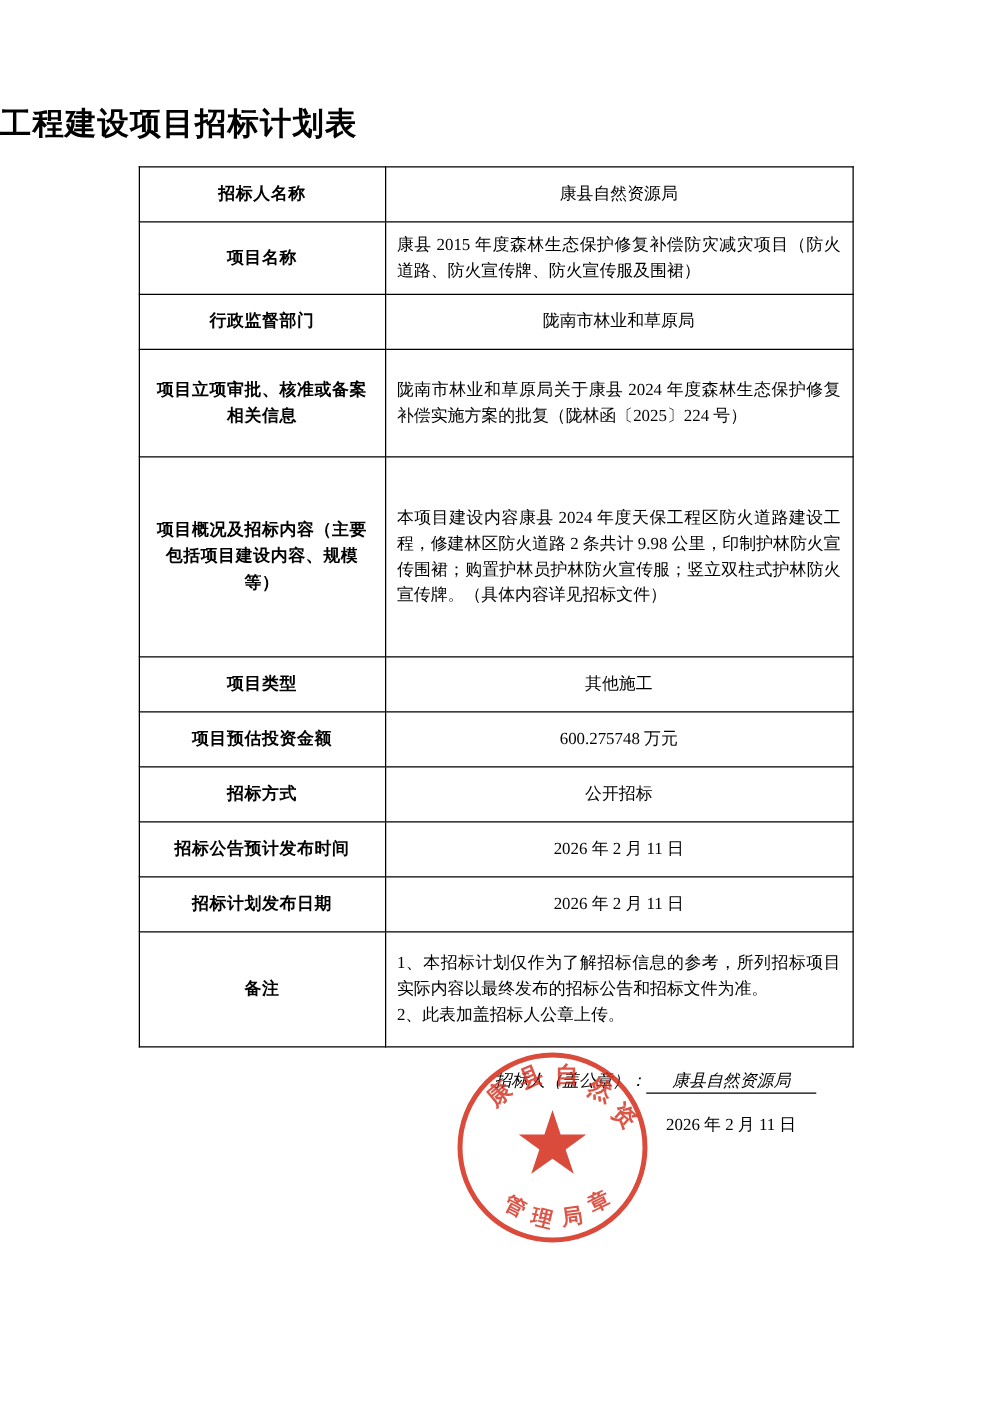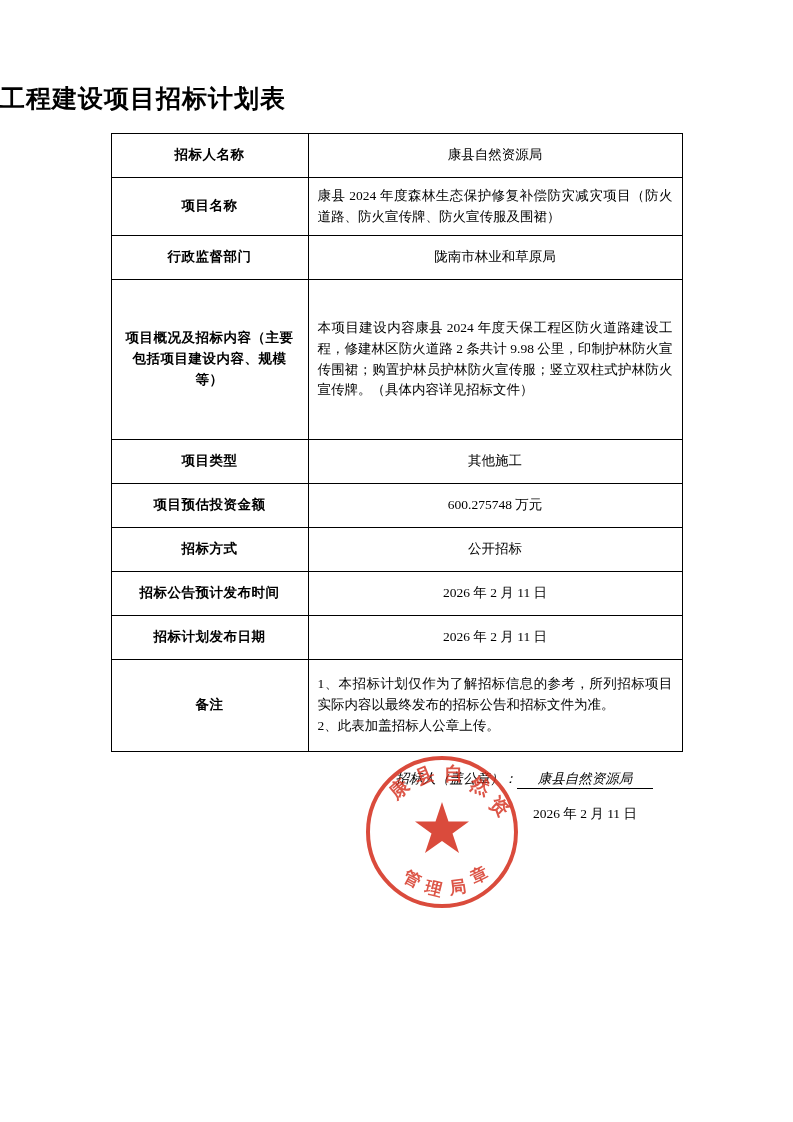--- a/index.html
+++ b/index.html
@@ -114,25 +114,29 @@
   <div class="doc-title">工程建设项目招标计划表</div>
 
   <table class="main-table">
     <tbody>
       <tr class="row-normal">
         <td class="label">招标人名称</td>
         <td class="value">康县自然资源局</td>
       </tr>
       <tr class="row-two">
         <td class="label">项目名称</td>
-        <td class="value justify">康县 2024 年度森林生态保护修复补偿防灾减灾项目（防火道路、防火宣传牌、防火宣传服及围裙）</td>
+        <td class="value justify">康县 2015 年度森林生态保护修复补偿防灾减灾项目（防火道路、防火宣传牌、防火宣传服及围裙）</td>
       </tr>
       <tr class="row-normal">
         <td class="label">行政监督部门</td>
         <td class="value">陇南市林业和草原局</td>
+      </tr>
+      <tr class="tall-1">
+        <td class="label">项目立项审批、核准或备案相关信息</td>
+        <td class="value justify">陇南市林业和草原局关于康县 2024 年度森林生态保护修复补偿实施方案的批复（陇林函〔2025〕224 号）</td>
       </tr>
       <tr class="tall-2">
         <td class="label">项目概况及招标内容（主要包括项目建设内容、规模等）</td>
         <td class="value justify">本项目建设内容康县 2024 年度天保工程区防火道路建设工程，修建林区防火道路 2 条共计 9.98 公里，印制护林防火宣传围裙；购置护林员护林防火宣传服；竖立双柱式护林防火宣传牌。（具体内容详见招标文件）</td>
       </tr>
       <tr class="row-normal">
         <td class="label">项目类型</td>
         <td class="value">其他施工</td>
       </tr>
       <tr class="row-normal">

